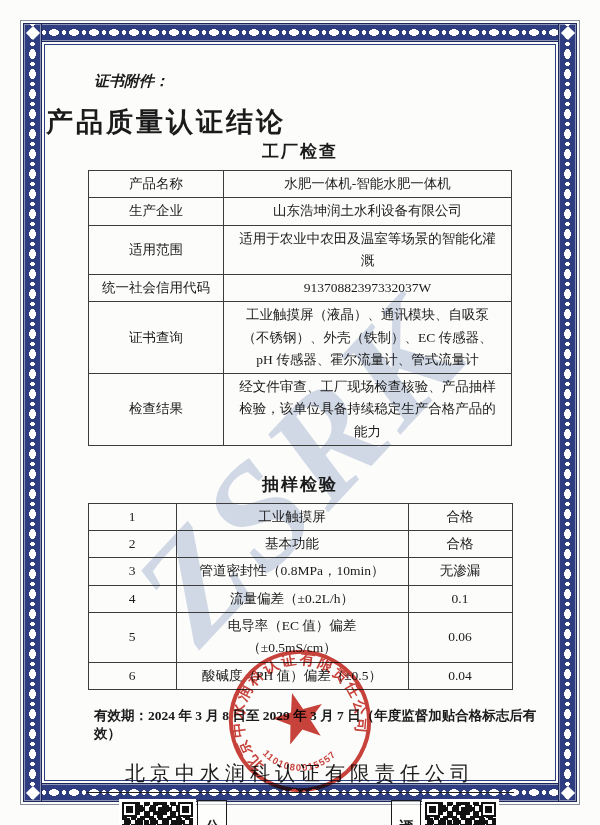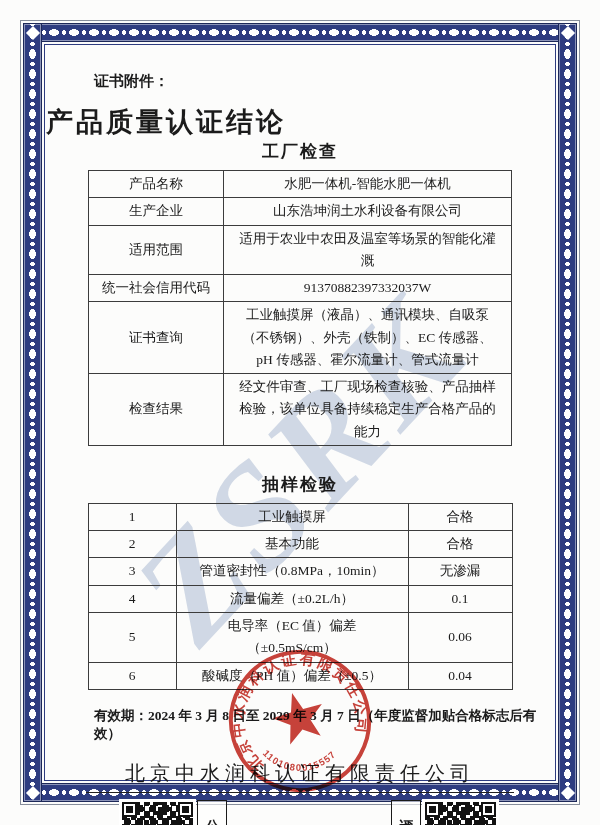--- a/index.html
+++ b/index.html
@@ -41,21 +41,21 @@
   .watermark {
     position:absolute; left:0; right:0; top:395px; z-index:0;
     text-align:center; font-size:148px; font-weight:bold; font-style:italic;
     letter-spacing:8px; color:rgba(148,166,197,0.42);
     transform:rotate(-47deg); transform-origin:center; pointer-events:none;
     font-family:"Liberation Serif",serif; line-height:1;
   }
 
   
   .content { position:absolute; inset:46px; z-index:2; }
-  .attachment { margin:26px 0 13px 48px; font-size:15px; font-weight:bold; }
+  .attachment { margin:26px 0 13px 48px; font-size:15px; font-weight:bold;font-style:italic; }
   .title { margin:13px 0 0; text-align:left; font-size:27px; font-weight:800;
            letter-spacing:3px; font-family:"Liberation Sans","DejaVu Sans",sans-serif; }
   .h2 { text-align:center; font-size:17px; font-weight:bold; letter-spacing:2px; }
   .h2.factory { }
   .h2.sampling { margin-top:27px; }
 
   table { border-collapse:collapse; width:424px; margin:7px auto 0;
           font-size:13.5px; table-layout:fixed; }
   td { border:1.3px solid #3c3c3c; padding:2px 12px; height:21px;
        text-align:center; vertical-align:middle; line-height:1.65;margin-left:16px; }

